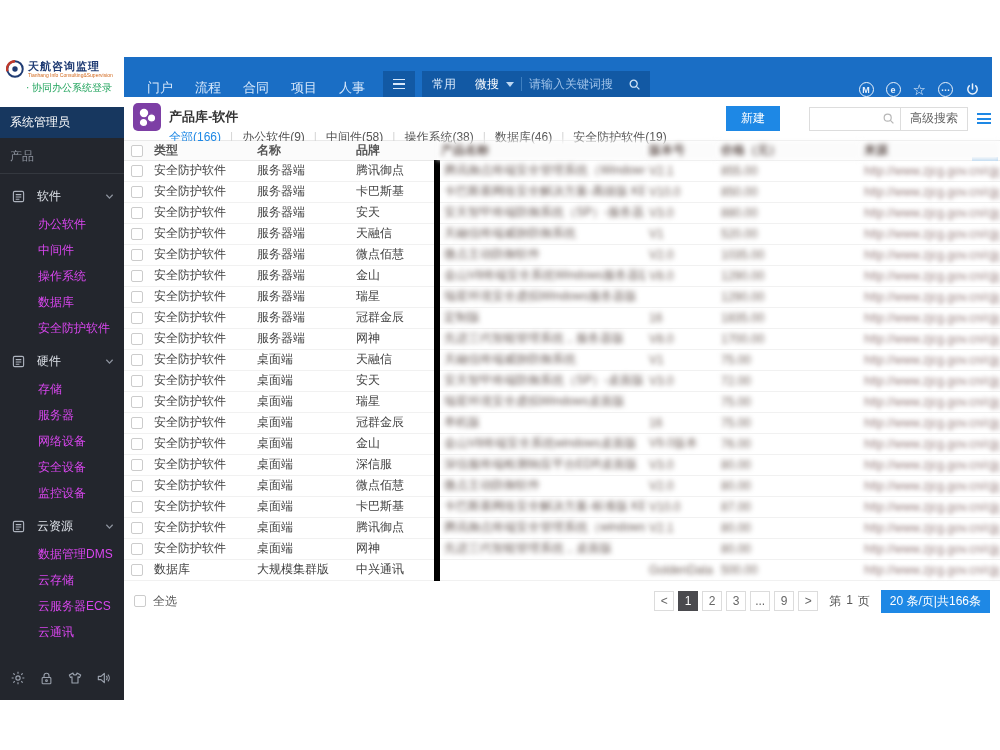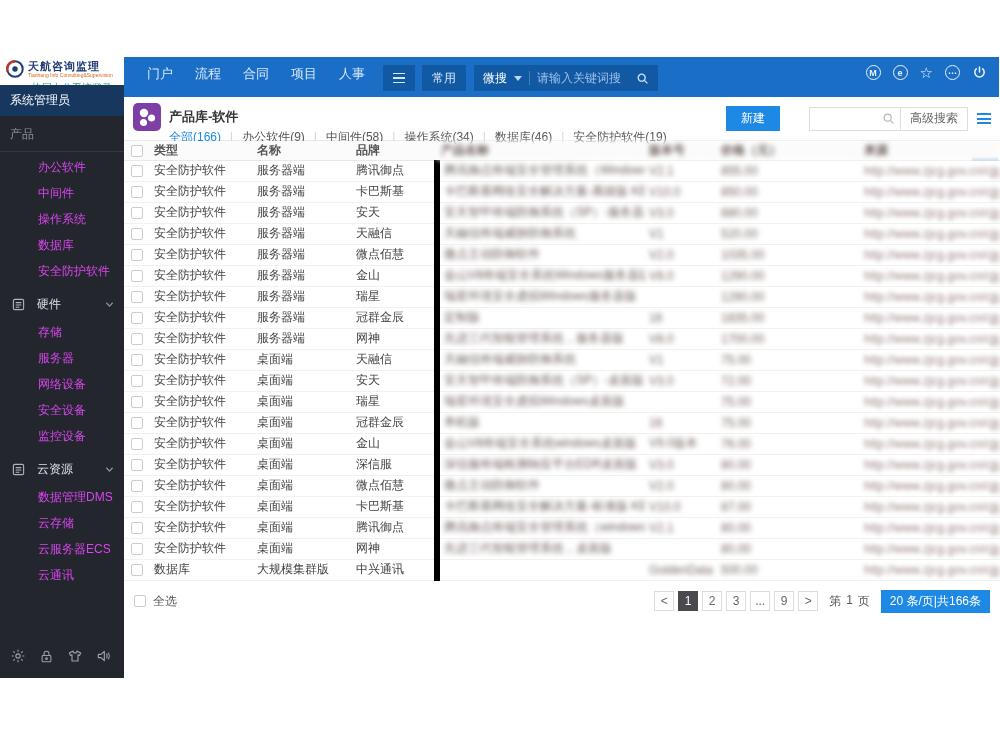--- a/index.html
+++ b/index.html
@@ -1,42 +1,42 @@
 <!DOCTYPE html>
 <html><head>
 <meta charset="utf-8">
 <style>
   * { margin:0; padding:0; box-sizing:border-box; }
   body { background:#fff; font-family:"Liberation Sans", sans-serif; }
   .page { position:relative; width:1000px; height:750px; background:#fff; overflow:hidden; }
   .app { position:absolute; top:57px; left:0; width:1000px; height:633px; }
 
   
-  .topbar { position:absolute; top:0; left:0; right:1px; height:40px; display:flex; }
+  .topbar { position:absolute; top:0; left:0; right:8px; height:40px; display:flex; }
   .logo-box { width:124px; background:#fff; padding:3px 6px 0 6px; cursor:pointer; }
   .logo-row { display:flex; align-items:center; gap:4px; }
   .logo-title { font-size:11px; font-weight:bold; color:#1f3b73; letter-spacing:1px; line-height:12px; }
   .logo-sub { font-size:5px; color:#d2691e; line-height:6px; white-space:nowrap; }
   .logo-tagline { font-size:10px; color:#21a45d; margin:3px 0 0 20px; white-space:nowrap; }
-  .topnav { flex:1; background:#1a6ec5; display:flex; align-items:flex-start; padding:8px 12px; }
+  .topnav { flex:1; background:#1a6ec5; display:flex; align-items:flex-end; padding:0 12px; }
   .nav-item { color:#d6e7fa; font-size:13px; margin:0 11px; cursor:pointer; text-decoration:none; }
   .nav-box { background:#1259a4; border:none; color:#d6e7fa; height:26px; padding:0 10px; font-size:12px; margin-left:7px; display:flex; align-items:center; cursor:pointer; }
   .hamb { display:flex; flex-direction:column; gap:3px; }
   .hamb i { display:block; width:12px; height:1.6px; background:#d6e7fa; }
-  .searchwrap { background:#1259a4; height:26px; display:flex; align-items:center; padding:0 9px; margin-left:8px; color:#fff; font-size:12px; gap:7px; }
+  .searchwrap { background:#1259a4; height:26px; display:flex; align-items:center; padding:0 9px; margin-left:0; color:#fff; font-size:12px; gap:7px; }
   .caret-down { width:0; height:0; border-left:4px solid transparent; border-right:4px solid transparent; border-top:5px solid #bcd7f2; }
   .sw-div { width:1px; height:14px; background:#3e7fc0; }
   .searchwrap input { background:transparent; border:none; outline:none; color:#cfe3f7; font-size:12px; width:92px; }
   .searchwrap input::placeholder { color:#9cc0e8; }
   .right-icons { margin-left:auto; display:flex; align-items:center; gap:12px; color:#eaf2fb; }
   .circle-icon { width:15px; height:15px; border:1.4px solid #eaf2fb; border-radius:50%; display:flex; align-items:center; justify-content:center; font-size:9px; font-weight:bold; cursor:pointer; }
   .star-glyph { font-size:15px; cursor:pointer; line-height:15px; }
 
   
-  .sidebar { position:absolute; top:28px; left:0; width:124px; height:593px; background:#23262d; display:flex; flex-direction:column; }
+  .sidebar { position:absolute; top:50px; left:0; width:124px; height:593px; background:#23262d; display:flex; flex-direction:column; }
   .role { background:#17375f; color:#fff; font-size:12px; padding:7px 10px; }
   .section { color:#8d939e; font-size:12px; padding:10px 10px 8px; }
   .sdivider { border-bottom:1px solid #34383f; margin:0 0 2px 0; }
   .tree-item { display:flex; align-items:center; height:26px; padding-left:38px; color:#d946ef; font-size:12px; cursor:pointer; }
   .tree-item.group { padding-left:12px; height:30px; margin-top:5px; color:#dde1e8; }
   .gicon, .chev { display:none; }
   .group .gicon { display:inline-flex; margin-right:12px; }
   .group .chev { display:inline-flex; margin-left:auto; margin-right:10px; }
   .side-bottom { margin-top:auto; display:flex; align-items:center; justify-content:space-between; padding:10px 12px 14px 10px; }
   .side-bottom span { display:inline-flex; cursor:pointer; }
@@ -149,20 +149,34 @@
         </div>
       </nav>
     </header>
 
     <aside class="sidebar">
       <div class="role">系统管理员</div>
       <div class="section">产品</div>
       <div class="sdivider"></div>
       <div class="tree">
 
+          <div class="tree-item group">
+            <span class="gicon">
+              <svg width="13" height="13" viewBox="0 0 14 14" fill="none" stroke="#aeb4bf" stroke-width="1.2">
+                <rect x="1.5" y="1.5" width="11" height="11" rx="1.5"></rect>
+                <path d="M4 5 h6 M4 7.5 h6 M4 10 h4"></path>
+              </svg>
+            </span>
+            <span class="tlabel">软件</span>
+            <span class="chev">
+              <svg width="9" height="9" viewBox="0 0 10 10" fill="none" stroke="#8d939e" stroke-width="1.4">
+                <path d="M1.5 3 L5 6.8 L8.5 3"></path>
+              </svg>
+            </span>
+          </div>
 
           <div class="tree-item">
 
             <span class="tlabel">办公软件</span>
 
           </div>
 
           <div class="tree-item">
 
             <span class="tlabel">中间件</span>
@@ -310,21 +324,21 @@
             <circle cx="10.5" cy="19.5" r="4.2" fill="#fff" stroke="#7d3fa5" stroke-width="1.2"></circle>
           </svg>
         </span>
         <div class="titles">
           <div class="page-title">产品库-软件</div>
           <div class="tabs">
 
           <span class="tab active">全部(166)</span>
               <span class="tab">办公软件(9)</span>
               <span class="tab">中间件(58)</span>
-              <span class="tab">操作系统(34)</span>
+              <span class="tab">操作系统(38)</span>
               <span class="tab">数据库(46)</span>
               <span class="tab">安全防护软件(19)</span>
             </div>
         </div>
         <div class="head-actions">
           <button class="btn-new">新建</button>
           <div class="search-group">
             <input class="sg-input" style="">
             <span class="sg-mag">
               <svg width="13" height="13" viewBox="0 0 24 24" fill="none" stroke="#b7b7b7" stroke-width="2.2">

